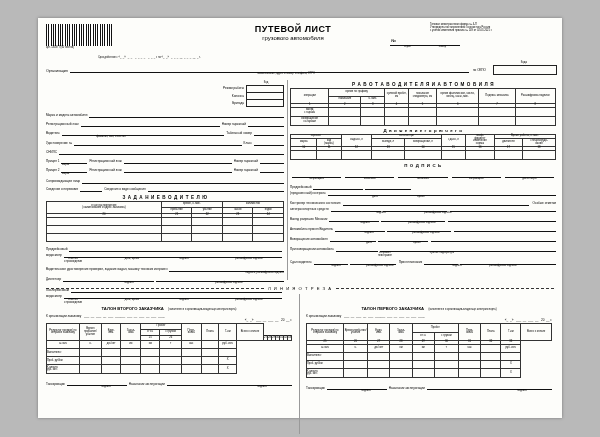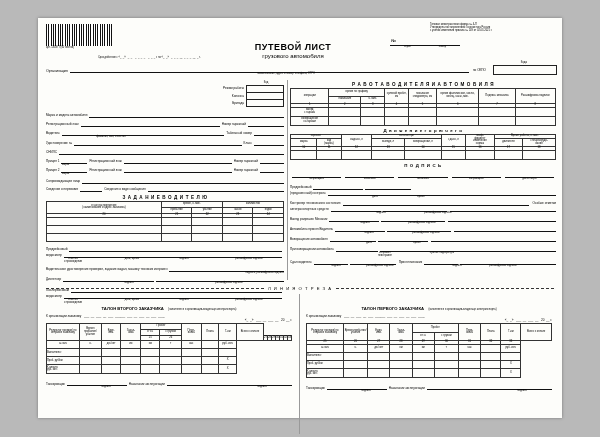--- a/index.html
+++ b/index.html
@@ -26,21 +26,21 @@
 <body>
 
 <div class="page">
   <div class="inner">
 
     <div class="abs" style="left:8px;top:6px;">
       <div class="barcode"></div>
       <div class="tiny" style="margin-top:1px;">арт. 130377 (60 листов)</div>
     </div>
 
-    <div class="abs center" style="left:160px;top:24px;width:190px;text-align:center;">
+    <div class="abs center" style="left:160px;top:6px;width:190px;text-align:center;">
       <div class="bold" style="font-size:9px;letter-spacing:.5px;">ПУТЕВОЙ ЛИСТ</div>
       <div style="font-size:6px;margin-top:1px;">грузового автомобиля</div>
     </div>
     <div class="abs" style="left:352px;top:20px;width:70px;">
       <div class="t4 ul" style="height:7px;">&nbsp;<span class="bold">№</span></div>
       <div class="tiny center" style="display:flex;">
         <span style="flex:1;text-align:center;">серия</span>
           <span style="flex:1;text-align:center;">номер</span>
       </div>
     </div>

